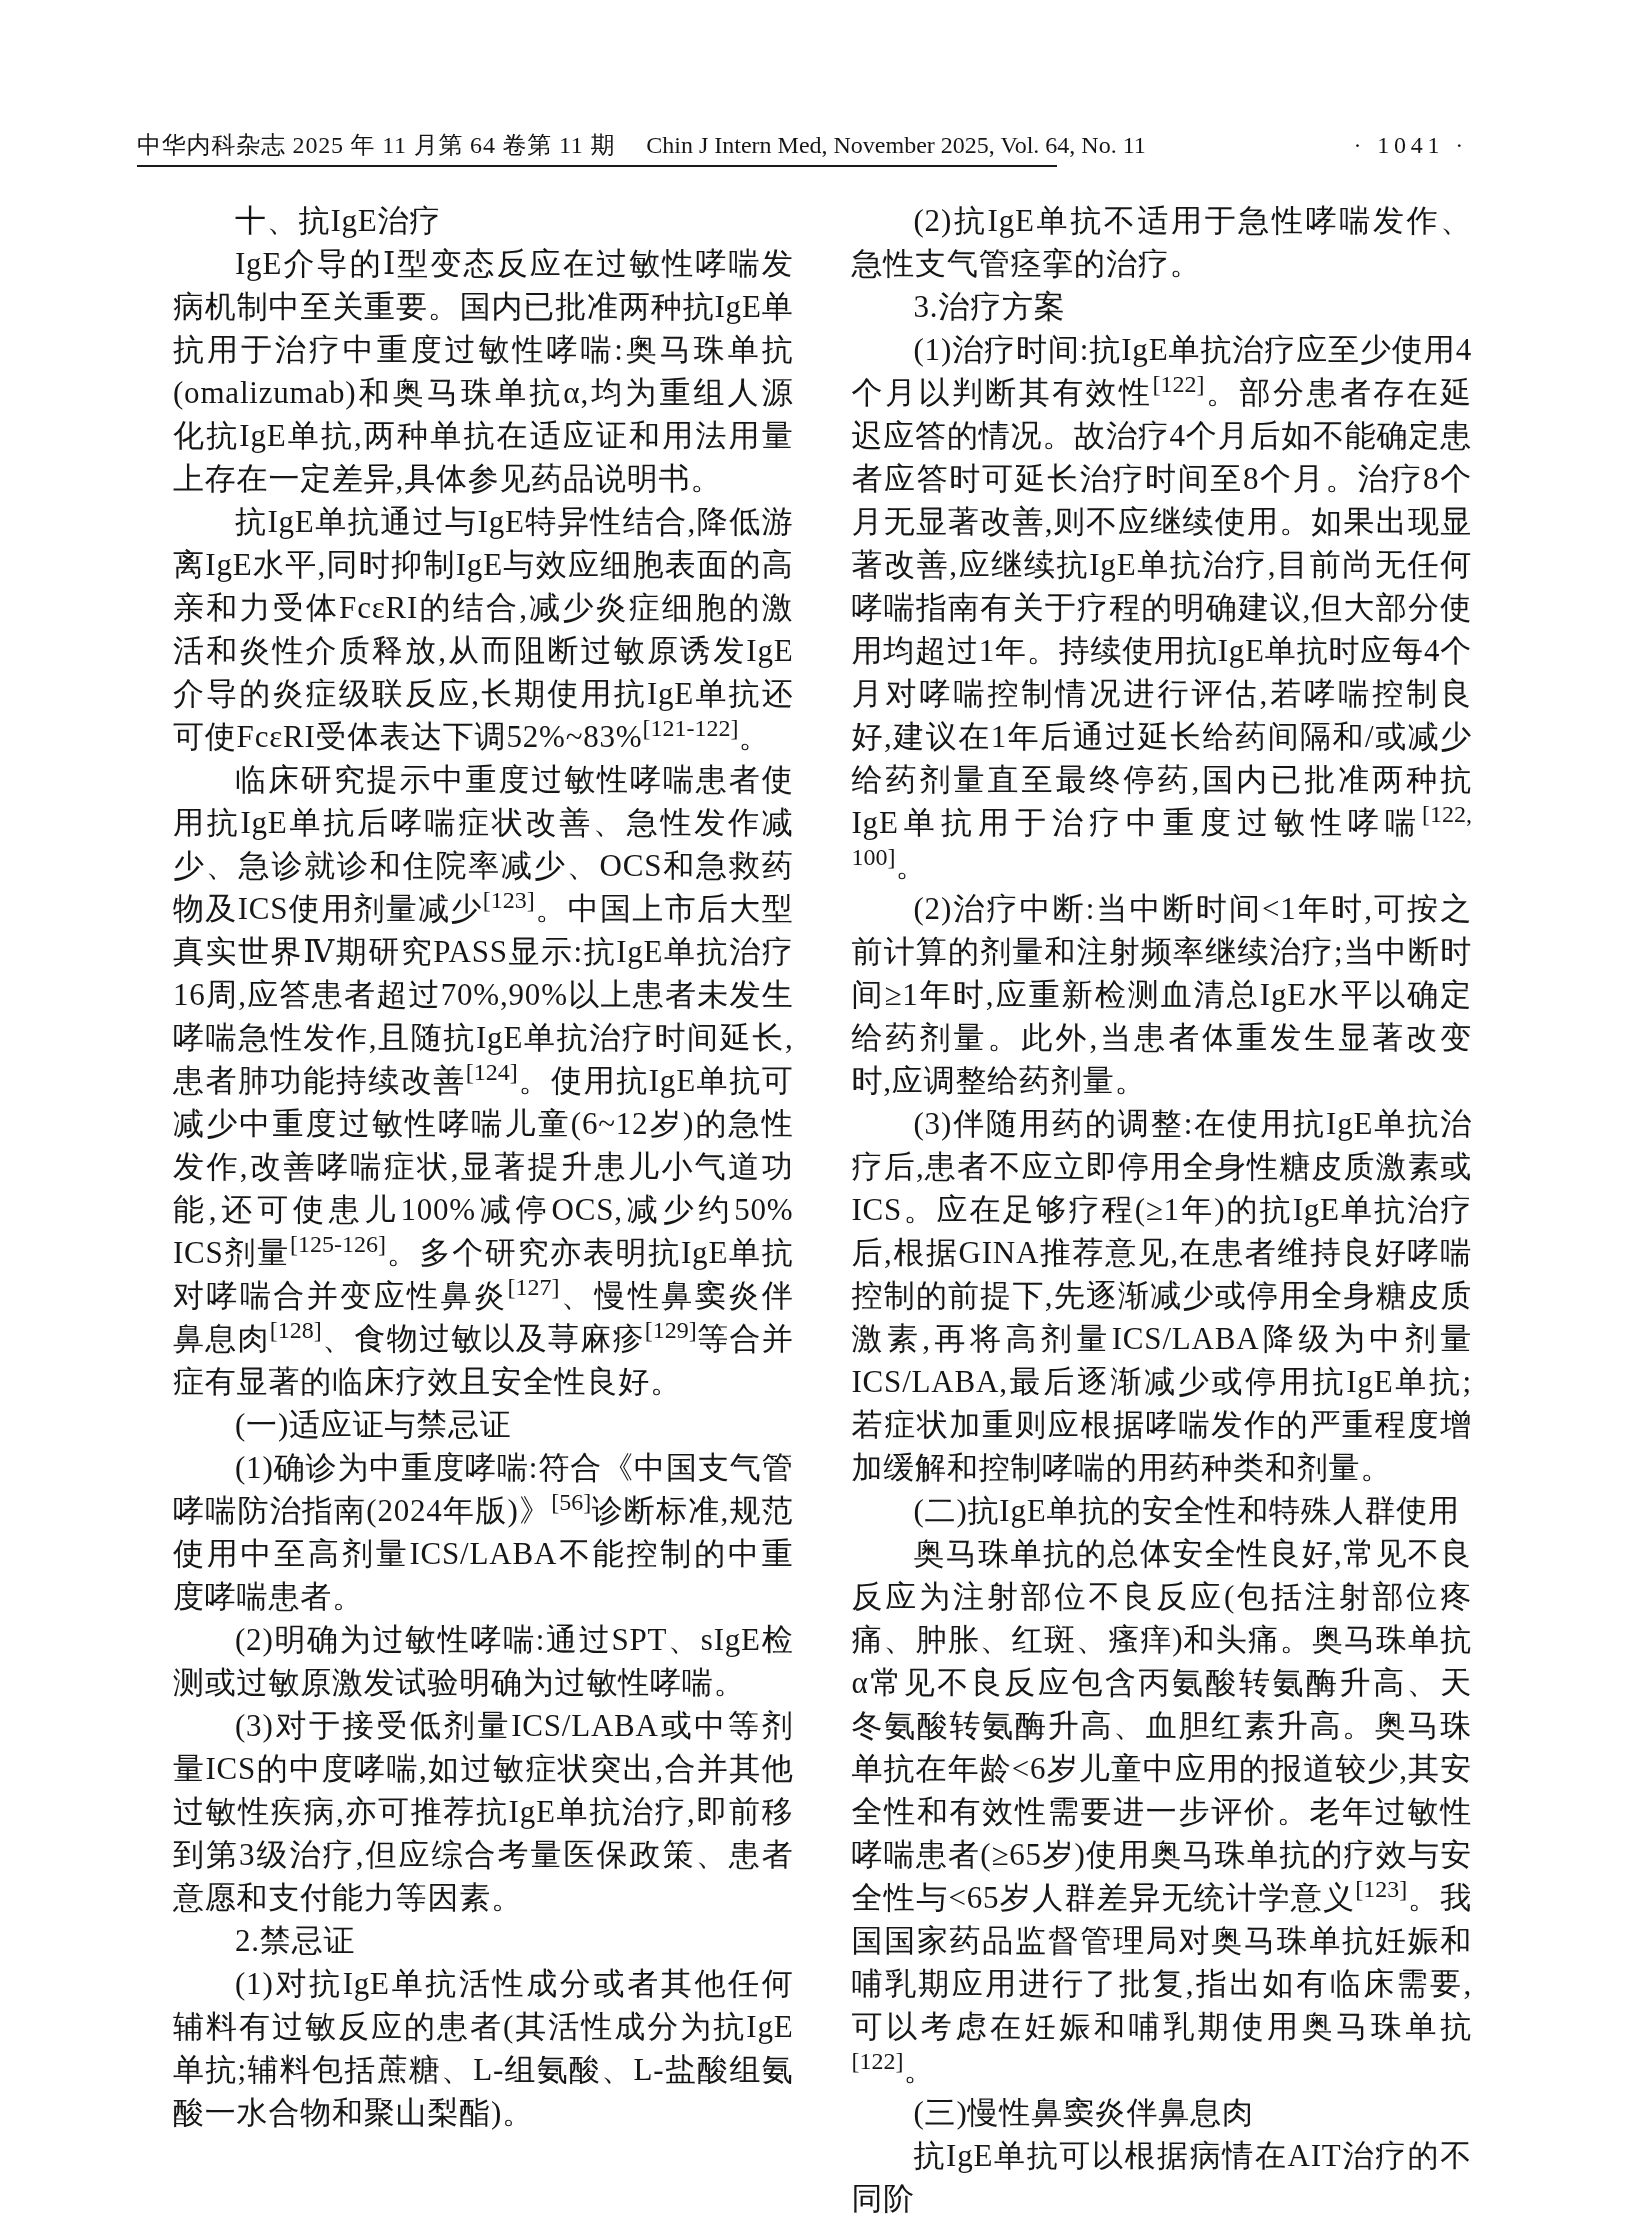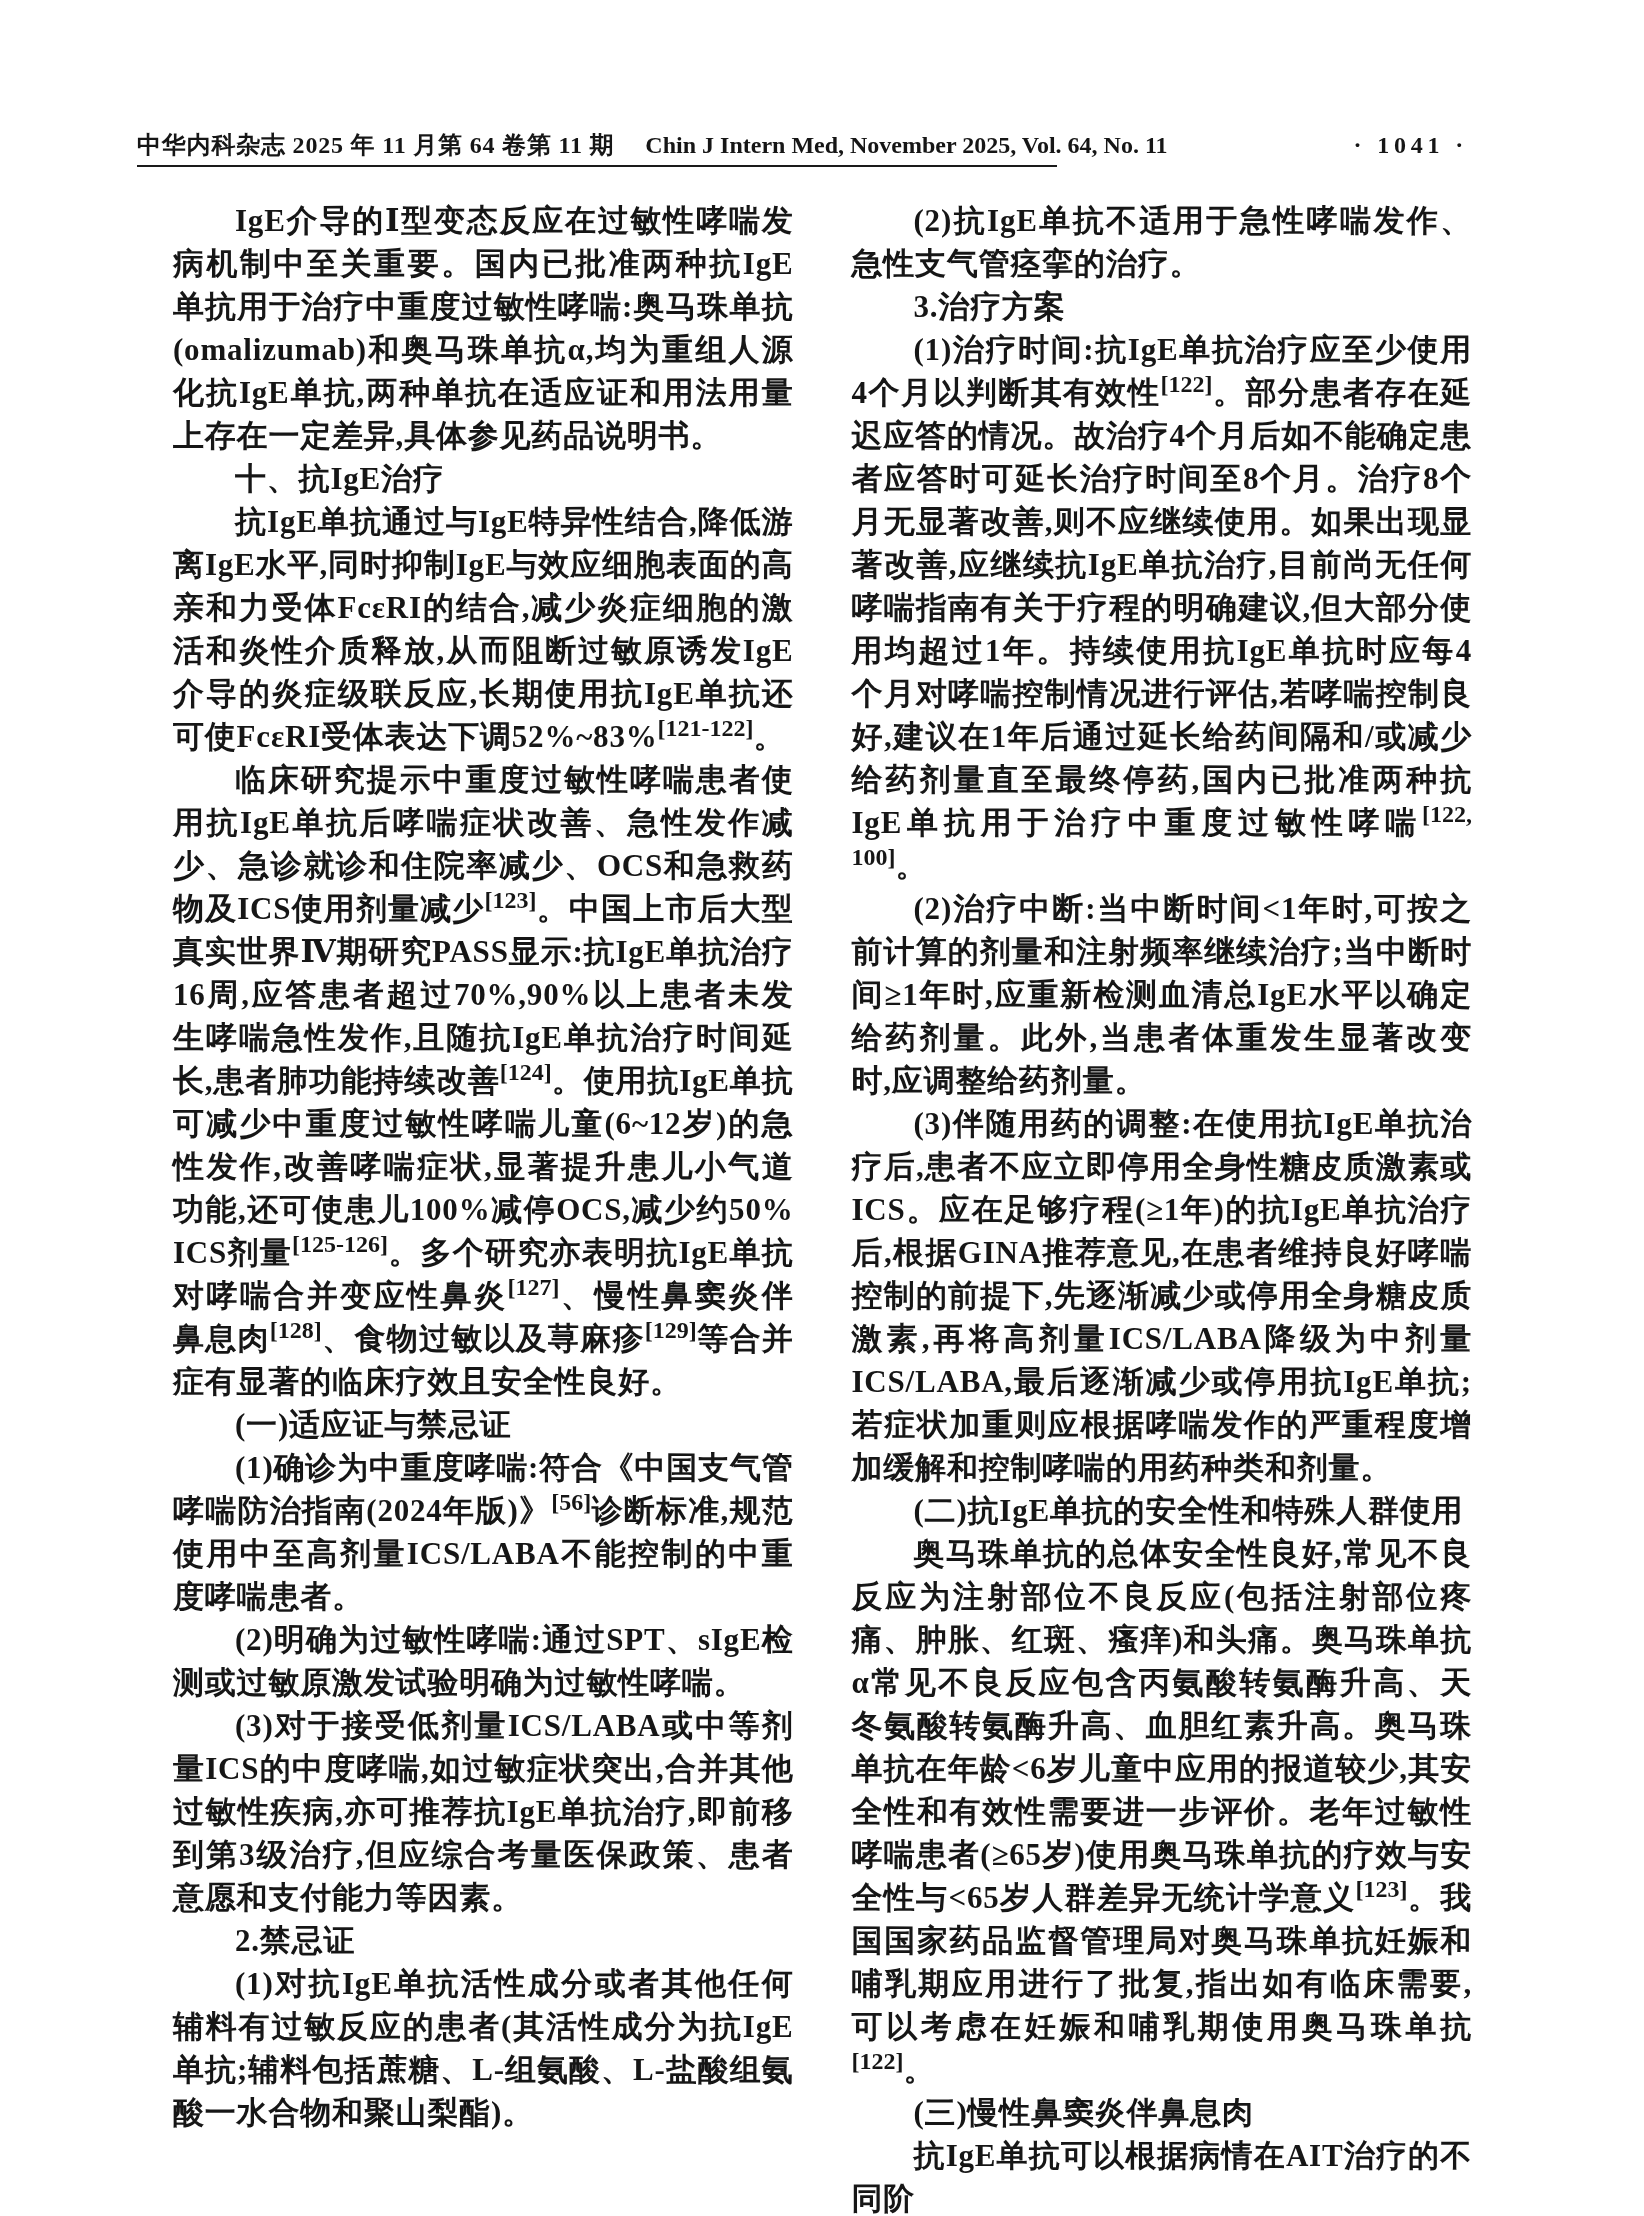--- a/index.html
+++ b/index.html
@@ -9,21 +9,20 @@
   }
   .page {
     position: relative;
     width: 1645px;
     height: 2216px;
     margin: 0 auto;
     background: #ffffff;
     overflow: hidden;
     color: #161616;
     font-family: "Liberation Serif", "DejaVu Serif", serif;
-    font-weight: bold;
   }
   .page-header {
     position: absolute;
     left: 137px;
     top: 129px;
     width: 1331px;
     display: flex;
     justify-content: space-between;
     align-items: baseline;
     font-size: 24px;
@@ -82,22 +81,22 @@
     <div class="header-left">
       <span class="journal-title-cn">中华内科杂志 2025 年 11 月第 64 卷第 11 期</span><span class="journal-title-en">Chin J Intern Med, November 2025, Vol. 64, No. 11</span>
     </div>
     <div class="page-number">· 1041 ·</div>
   </header>
 
   <div class="header-rule"></div>
 
   <main class="columns">
     <section class="col" id="col-left">
+        <p class="para"><span>十、抗IgE治疗</span></p>
         <p class="para"><span>IgE介导的Ⅰ型变态反应在过敏性哮喘发病机制中至关重要。国内已批准两种抗IgE单抗用于治疗中重度过敏性哮喘:奥马珠单抗(omalizumab)和奥马珠单抗α,均为重组人源化抗IgE单抗,两种单抗在适应证和用法用量上存在一定差异,具体参见药品说明书。</span></p>
-        <p class="para"><span>十、抗IgE治疗</span></p>
         <p class="para"><span>抗IgE单抗通过与IgE特异性结合,降低游离IgE水平,同时抑制IgE与效应细胞表面的高亲和力受体FcεRI的结合,减少炎症细胞的激活和炎性介质释放,从而阻断过敏原诱发IgE介导的炎症级联反应,长期使用抗IgE单抗还可使FcεRI受体表达下调52%~83%</span><sup>[121-122]</sup><span>。</span></p>
         <p class="para"><span>临床研究提示中重度过敏性哮喘患者使用抗IgE单抗后哮喘症状改善、急性发作减少、急诊就诊和住院率减少、OCS和急救药物及ICS使用剂量减少</span><sup>[123]</sup><span>。中国上市后大型真实世界Ⅳ期研究PASS显示:抗IgE单抗治疗16周,应答患者超过70%,90%以上患者未发生哮喘急性发作,且随抗IgE单抗治疗时间延长,患者肺功能持续改善</span><sup>[124]</sup><span>。使用抗IgE单抗可减少中重度过敏性哮喘儿童(6~12岁)的急性发作,改善哮喘症状,显著提升患儿小气道功能,还可使患儿100%减停OCS,减少约50% ICS剂量</span><sup>[125-126]</sup><span>。多个研究亦表明抗IgE单抗对哮喘合并变应性鼻炎</span><sup>[127]</sup><span>、慢性鼻窦炎伴鼻息肉</span><sup>[128]</sup><span>、食物过敏以及荨麻疹</span><sup>[129]</sup><span>等合并症有显著的临床疗效且安全性良好。</span></p>
         <p class="para"><span>(一)适应证与禁忌证</span></p>
         <p class="para"><span>(1)确诊为中重度哮喘:符合《中国支气管哮喘防治指南(2024年版)》</span><sup>[56]</sup><span>诊断标准,规范使用中至高剂量ICS/LABA不能控制的中重度哮喘患者。</span></p>
         <p class="para"><span>(2)明确为过敏性哮喘:通过SPT、sIgE检测或过敏原激发试验明确为过敏性哮喘。</span></p>
         <p class="para"><span>(3)对于接受低剂量ICS/LABA或中等剂量ICS的中度哮喘,如过敏症状突出,合并其他过敏性疾病,亦可推荐抗IgE单抗治疗,即前移到第3级治疗,但应综合考量医保政策、患者意愿和支付能力等因素。</span></p>
         <p class="para"><span>2.禁忌证</span></p>
         <p class="para"><span>(1)对抗IgE单抗活性成分或者其他任何辅料有过敏反应的患者(其活性成分为抗IgE单抗;辅料包括蔗糖、L-组氨酸、L-盐酸组氨酸一水合物和聚山梨酯)。</span></p>
       </section>
     <section class="col" id="col-right">

